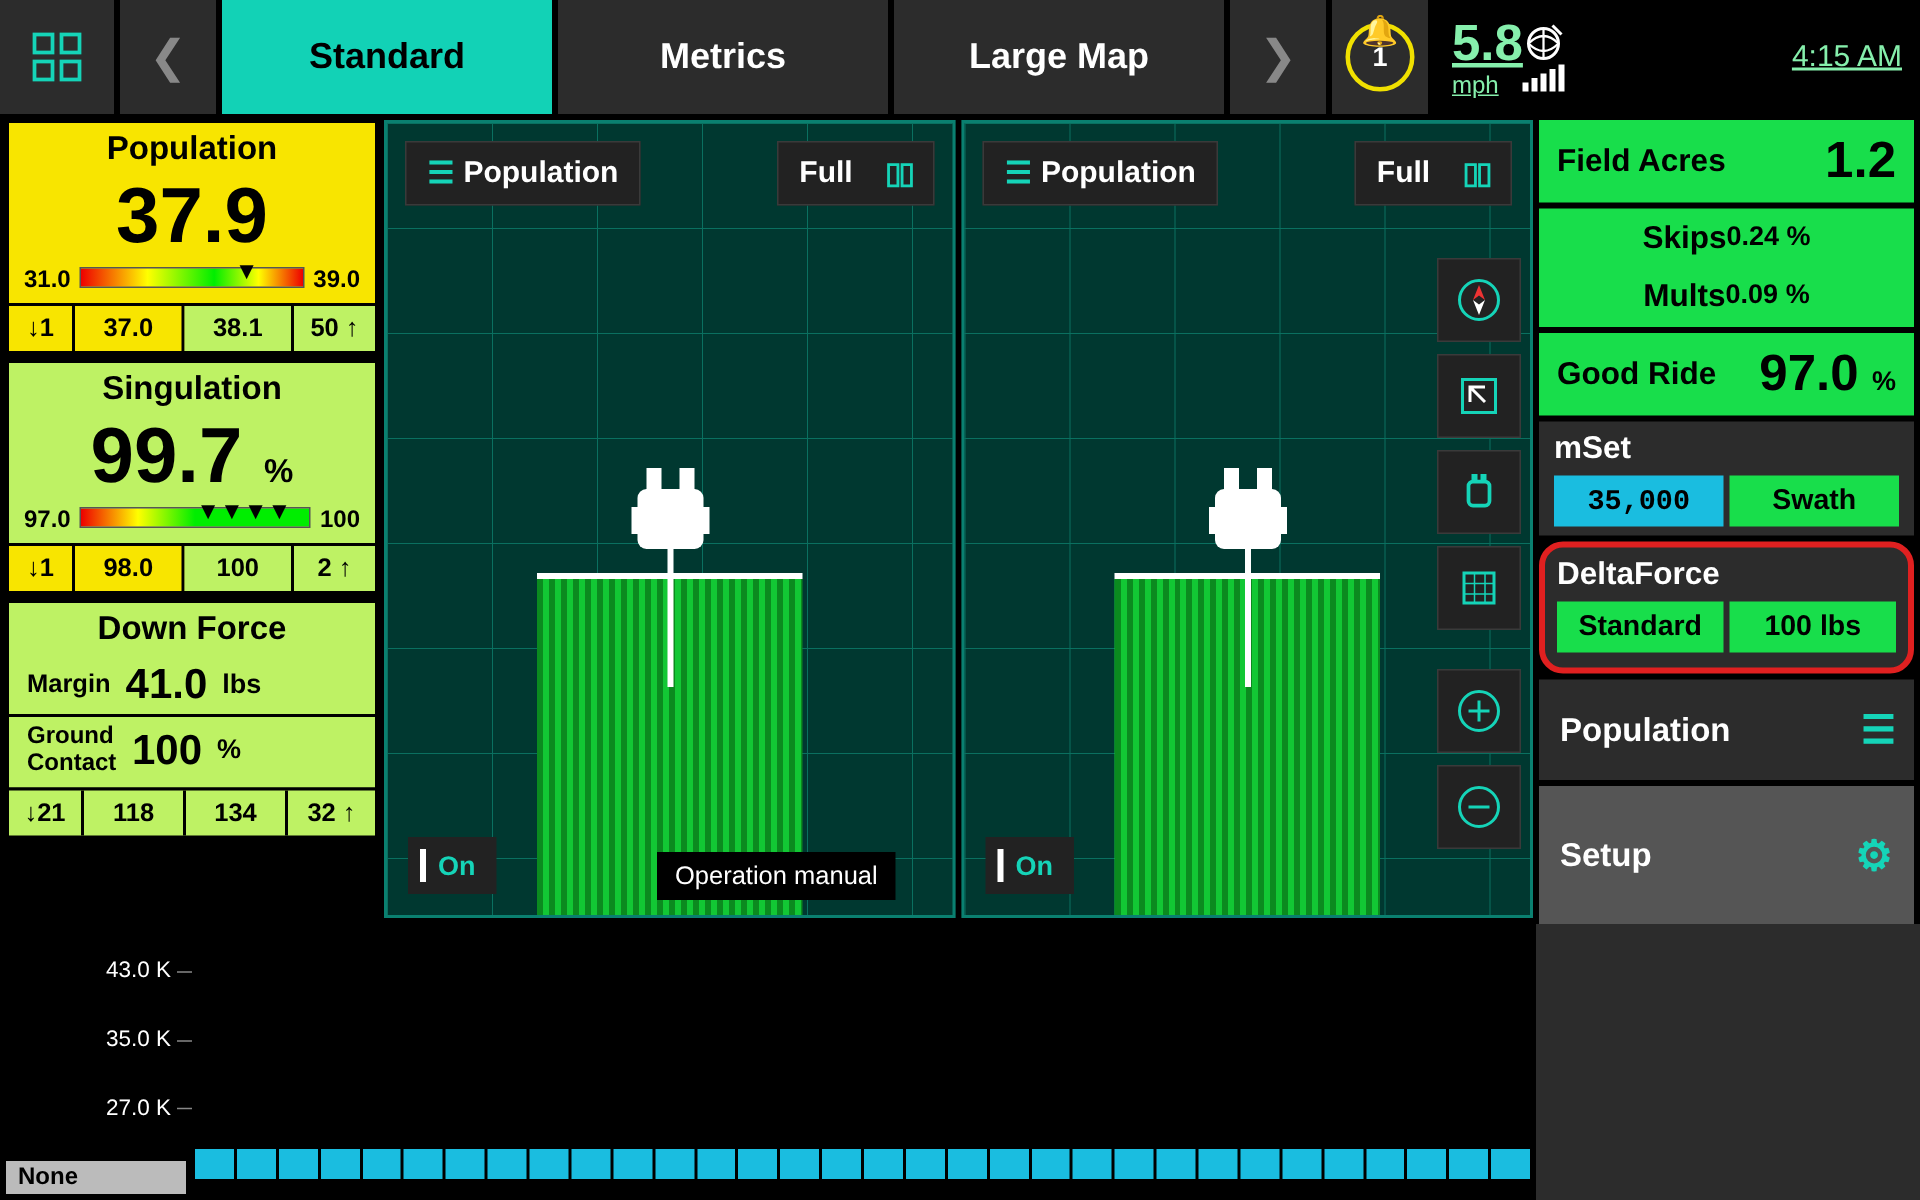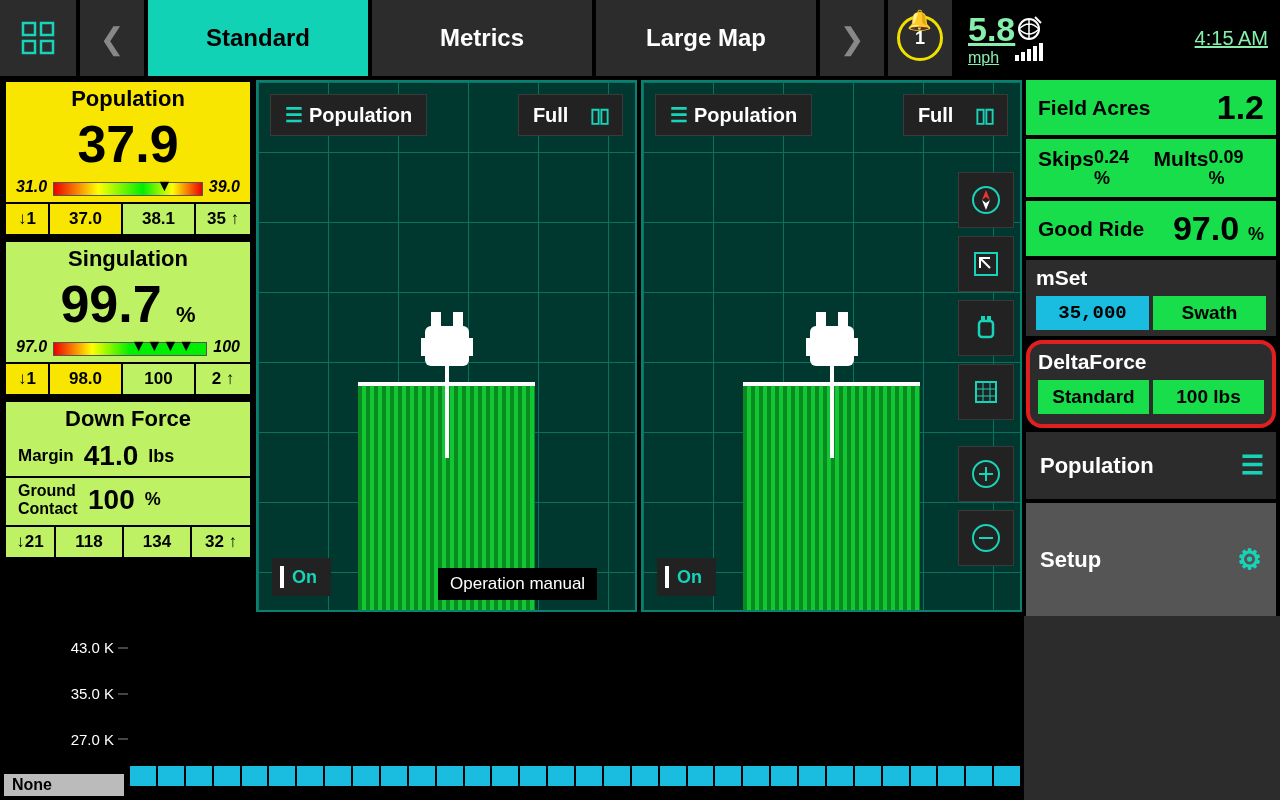--- a/index.html
+++ b/index.html
@@ -20,21 +20,21 @@
   .signal-bars { display:flex; gap:2px; align-items:flex-end; height:18px; }
   .bar { width:4px; background:#fff; }
   .clock { font-size:20px; margin-left:auto; }
 
   .main { display:flex; height:540px; }
   .left-col { width:252px; display:flex; flex-direction:column; gap:4px; padding:4px 0 0 4px; }
   .metric-card { border:2px solid #000; }
   .card-title { text-align:center; font-size:22px; font-weight:bold; padding:4px 0; }
   .bignum { text-align:center; font-size:52px; font-weight:900; line-height:1; padding:2px 0 8px; }
   .sub-unit { font-size:22px; font-weight:bold; }
-  .range-row { display:flex; align-items:flex-end; justify-content:space-between; padding:0 10px 6px; font-size:16px; font-weight:bold;font-style:italic; }
+  .range-row { display:flex; align-items:flex-start; justify-content:space-between; padding:0 10px 6px; font-size:16px; font-weight:bold; }
   .gradient-bar { height:14px; flex:1; margin:0 6px; background:linear-gradient(90deg,#e00,#ff0 30%,#0e0 60%,#ff0 80%,#e00); position:relative; border:1px solid #555;}
   .stats-row { display:flex; height:32px; border-top:2px solid #000; font-size:17px; font-weight:bold; }
   .stats-row > div { display:flex; align-items:center; justify-content:center; border-right:2px solid #000; padding:0 6px; }
   .stats-row > div:last-child { border-right:none; }
   .yellow { background:#f8e500; }
   .green { background:#bef264; }
 
   .center { flex:1; display:flex; gap:4px; padding:4px; }
   .map-panel { flex:1; background:#003830; border:2px solid #0a8070; position:relative; background-image:
     linear-gradient(#0a7060 1px,transparent 1px),
@@ -140,21 +140,21 @@
           <div class="gradient-bar">
               <span style="position:absolute;right:20%;top:-6px;">▼</span>
             </div>
           <span>39.0</span>
         </div>
       </div>
       <div class="stats-row">
         <div class="yellow" style="width:44px">↓<span>1</span></div>
         <div class="yellow" style="flex:1">37.0</div>
         <div class="green" style="flex:1">38.1</div>
-        <div class="green" style="width:54px"><span>35</span>&nbsp;↑</div>
+        <div class="green" style="width:54px"><span>50</span>&nbsp;↑</div>
       </div>
     </div>
 
     <div class="metric-card">
       <div class="green">
         <div class="card-title">Singulation</div>
         <div class="bignum"><span>99.7</span> <span class="sub-unit">%</span></div>
         <div class="range-row">
           <span>97.0</span>
           <div class="gradient-bar" style="background:linear-gradient(90deg,#e00,#ff0 25%,#0e0 50%,#0e0)">
@@ -285,21 +285,21 @@
           </div>
       </div>
     </div>
   </div>
 
   <div class="right-col">
     <div class="r-card">
       <div class="r-label" style="line-height:1.1">Field Acres</div>
       <div class="r-val">1.2</div>
     </div>
-    <div class="r-card" style="flex-direction:row;align-items:flex-start;gap:4px">
+    <div class="r-card" style="flex-direction:column;align-items:center;gap:15px">
       <div style="display:flex;justify-content:space-between">
           <span class="r-label">Skips</span>
           <span class="r-small"><b>0.24</b> <span>%</span></span>
         </div>
       <div style="display:flex;justify-content:space-between">
           <span class="r-label">Mults</span>
           <span class="r-small"><b>0.09</b> <span>%</span></span>
         </div>
     </div>
     <div class="r-card">

